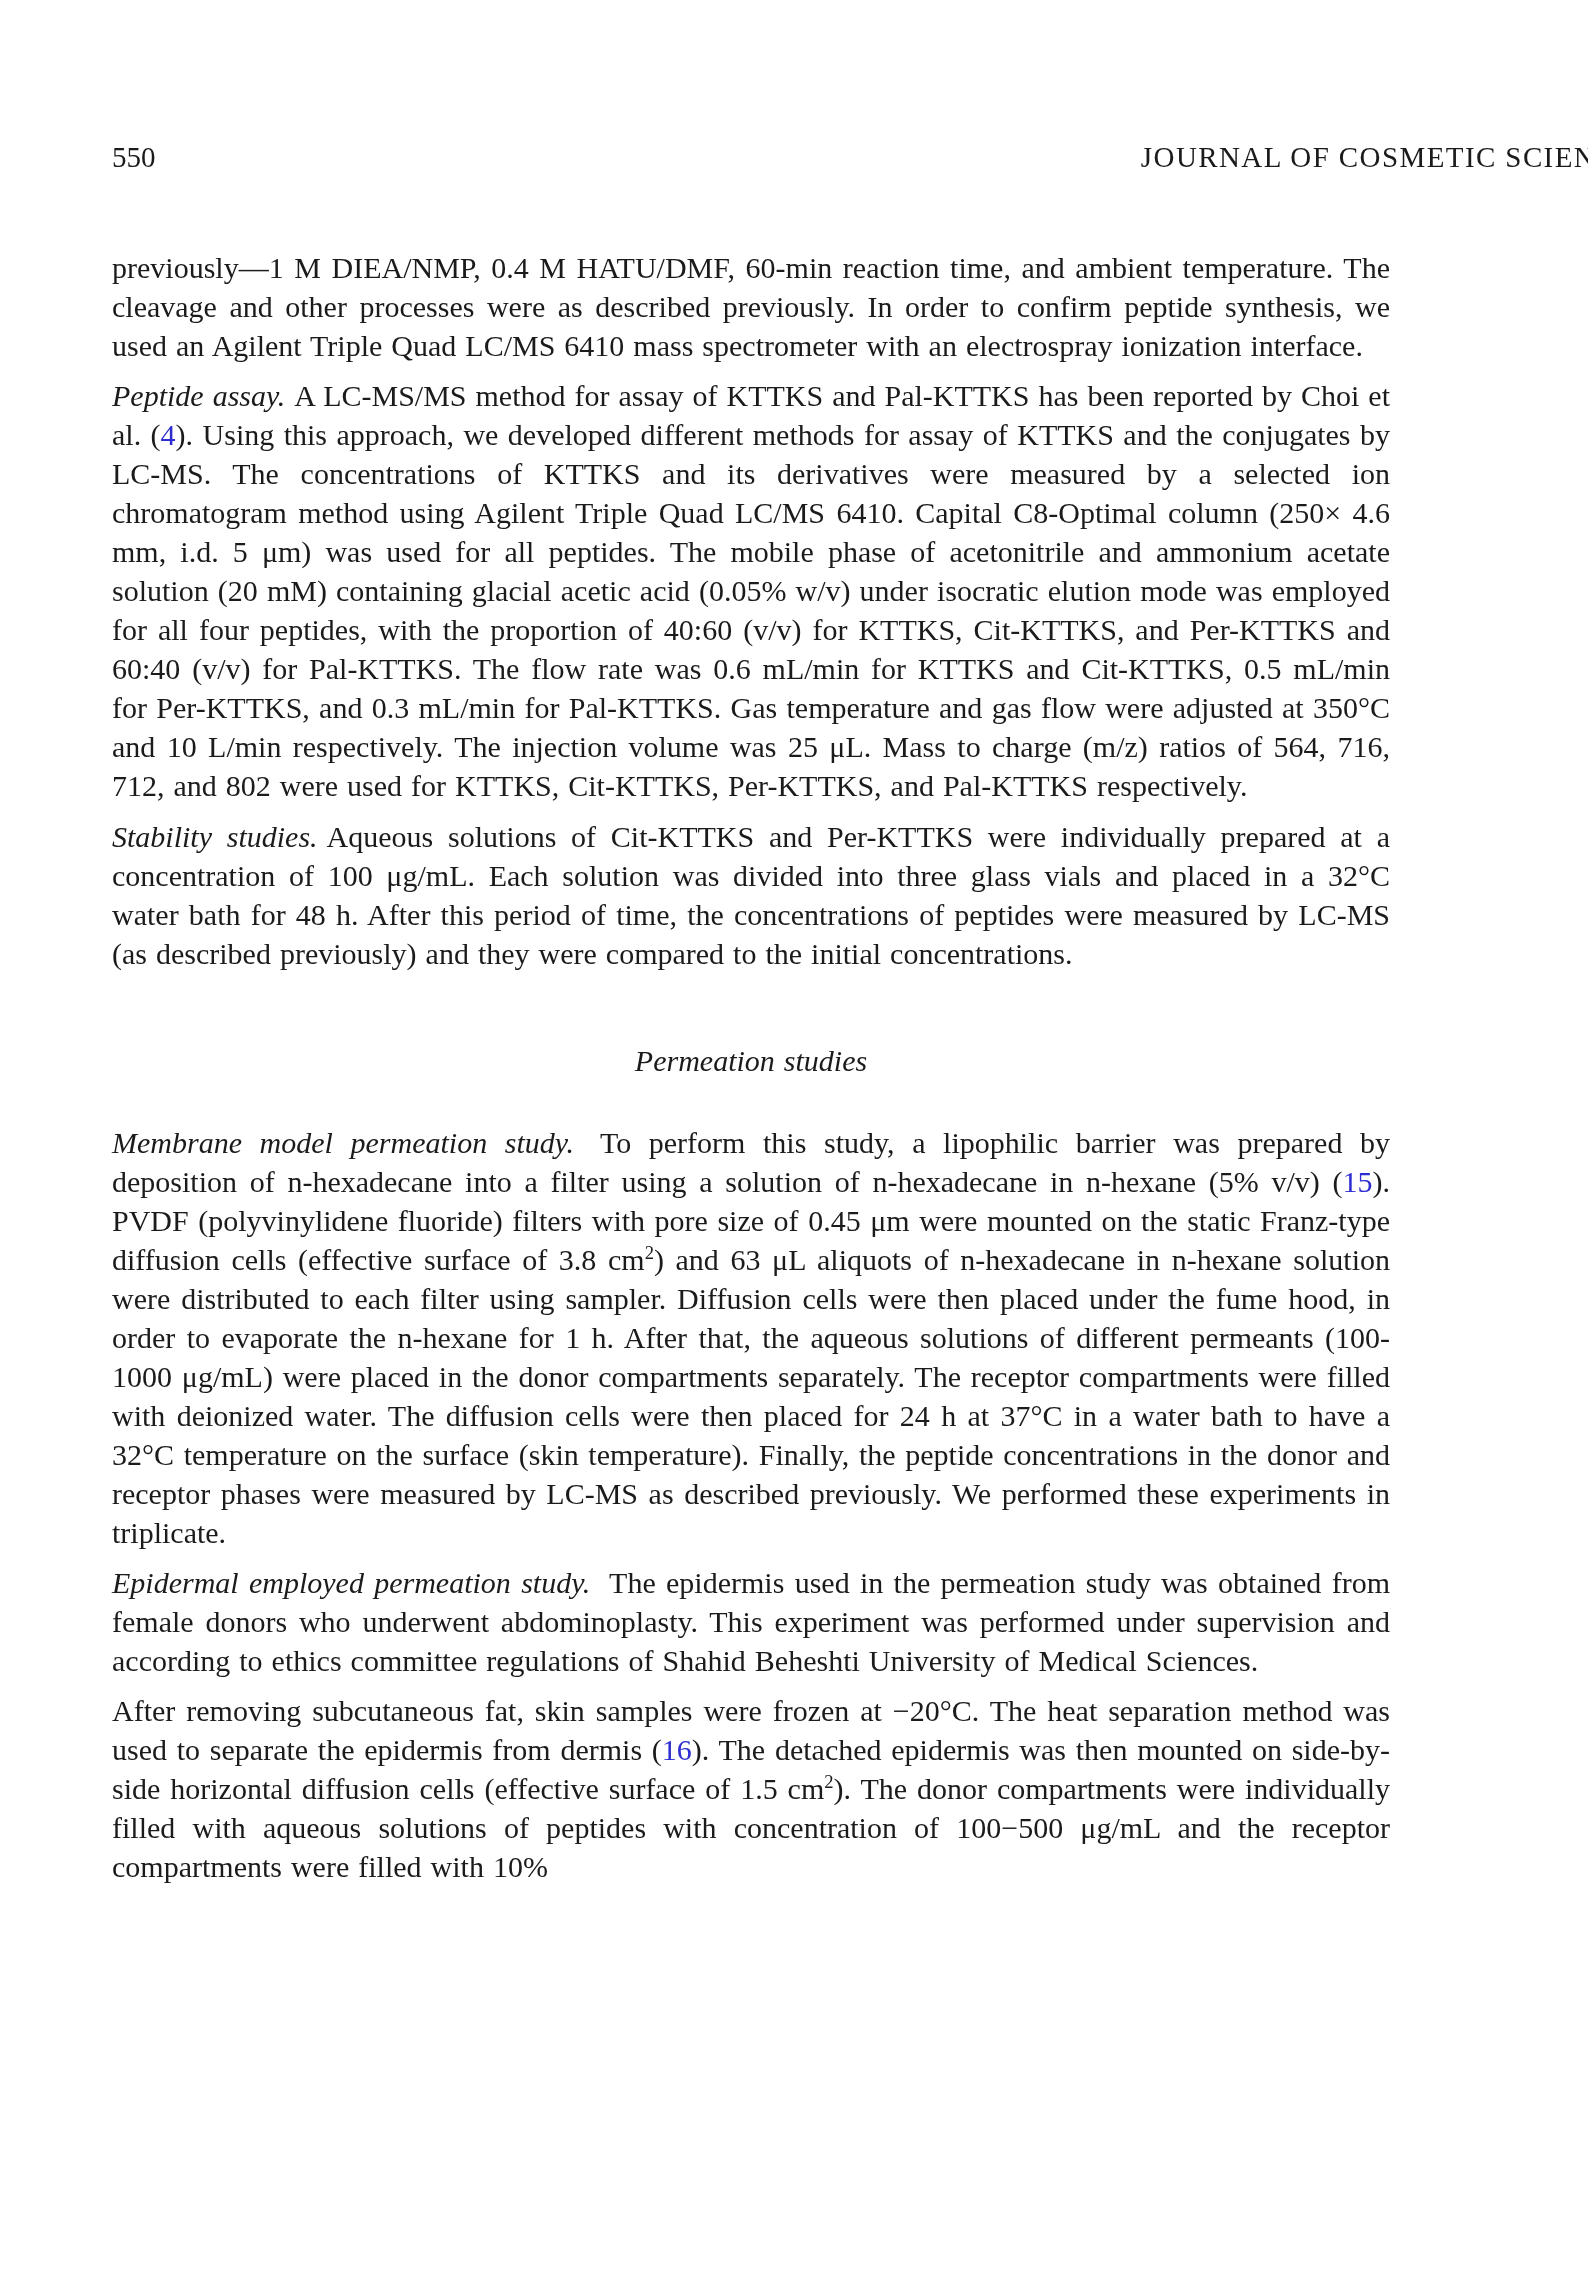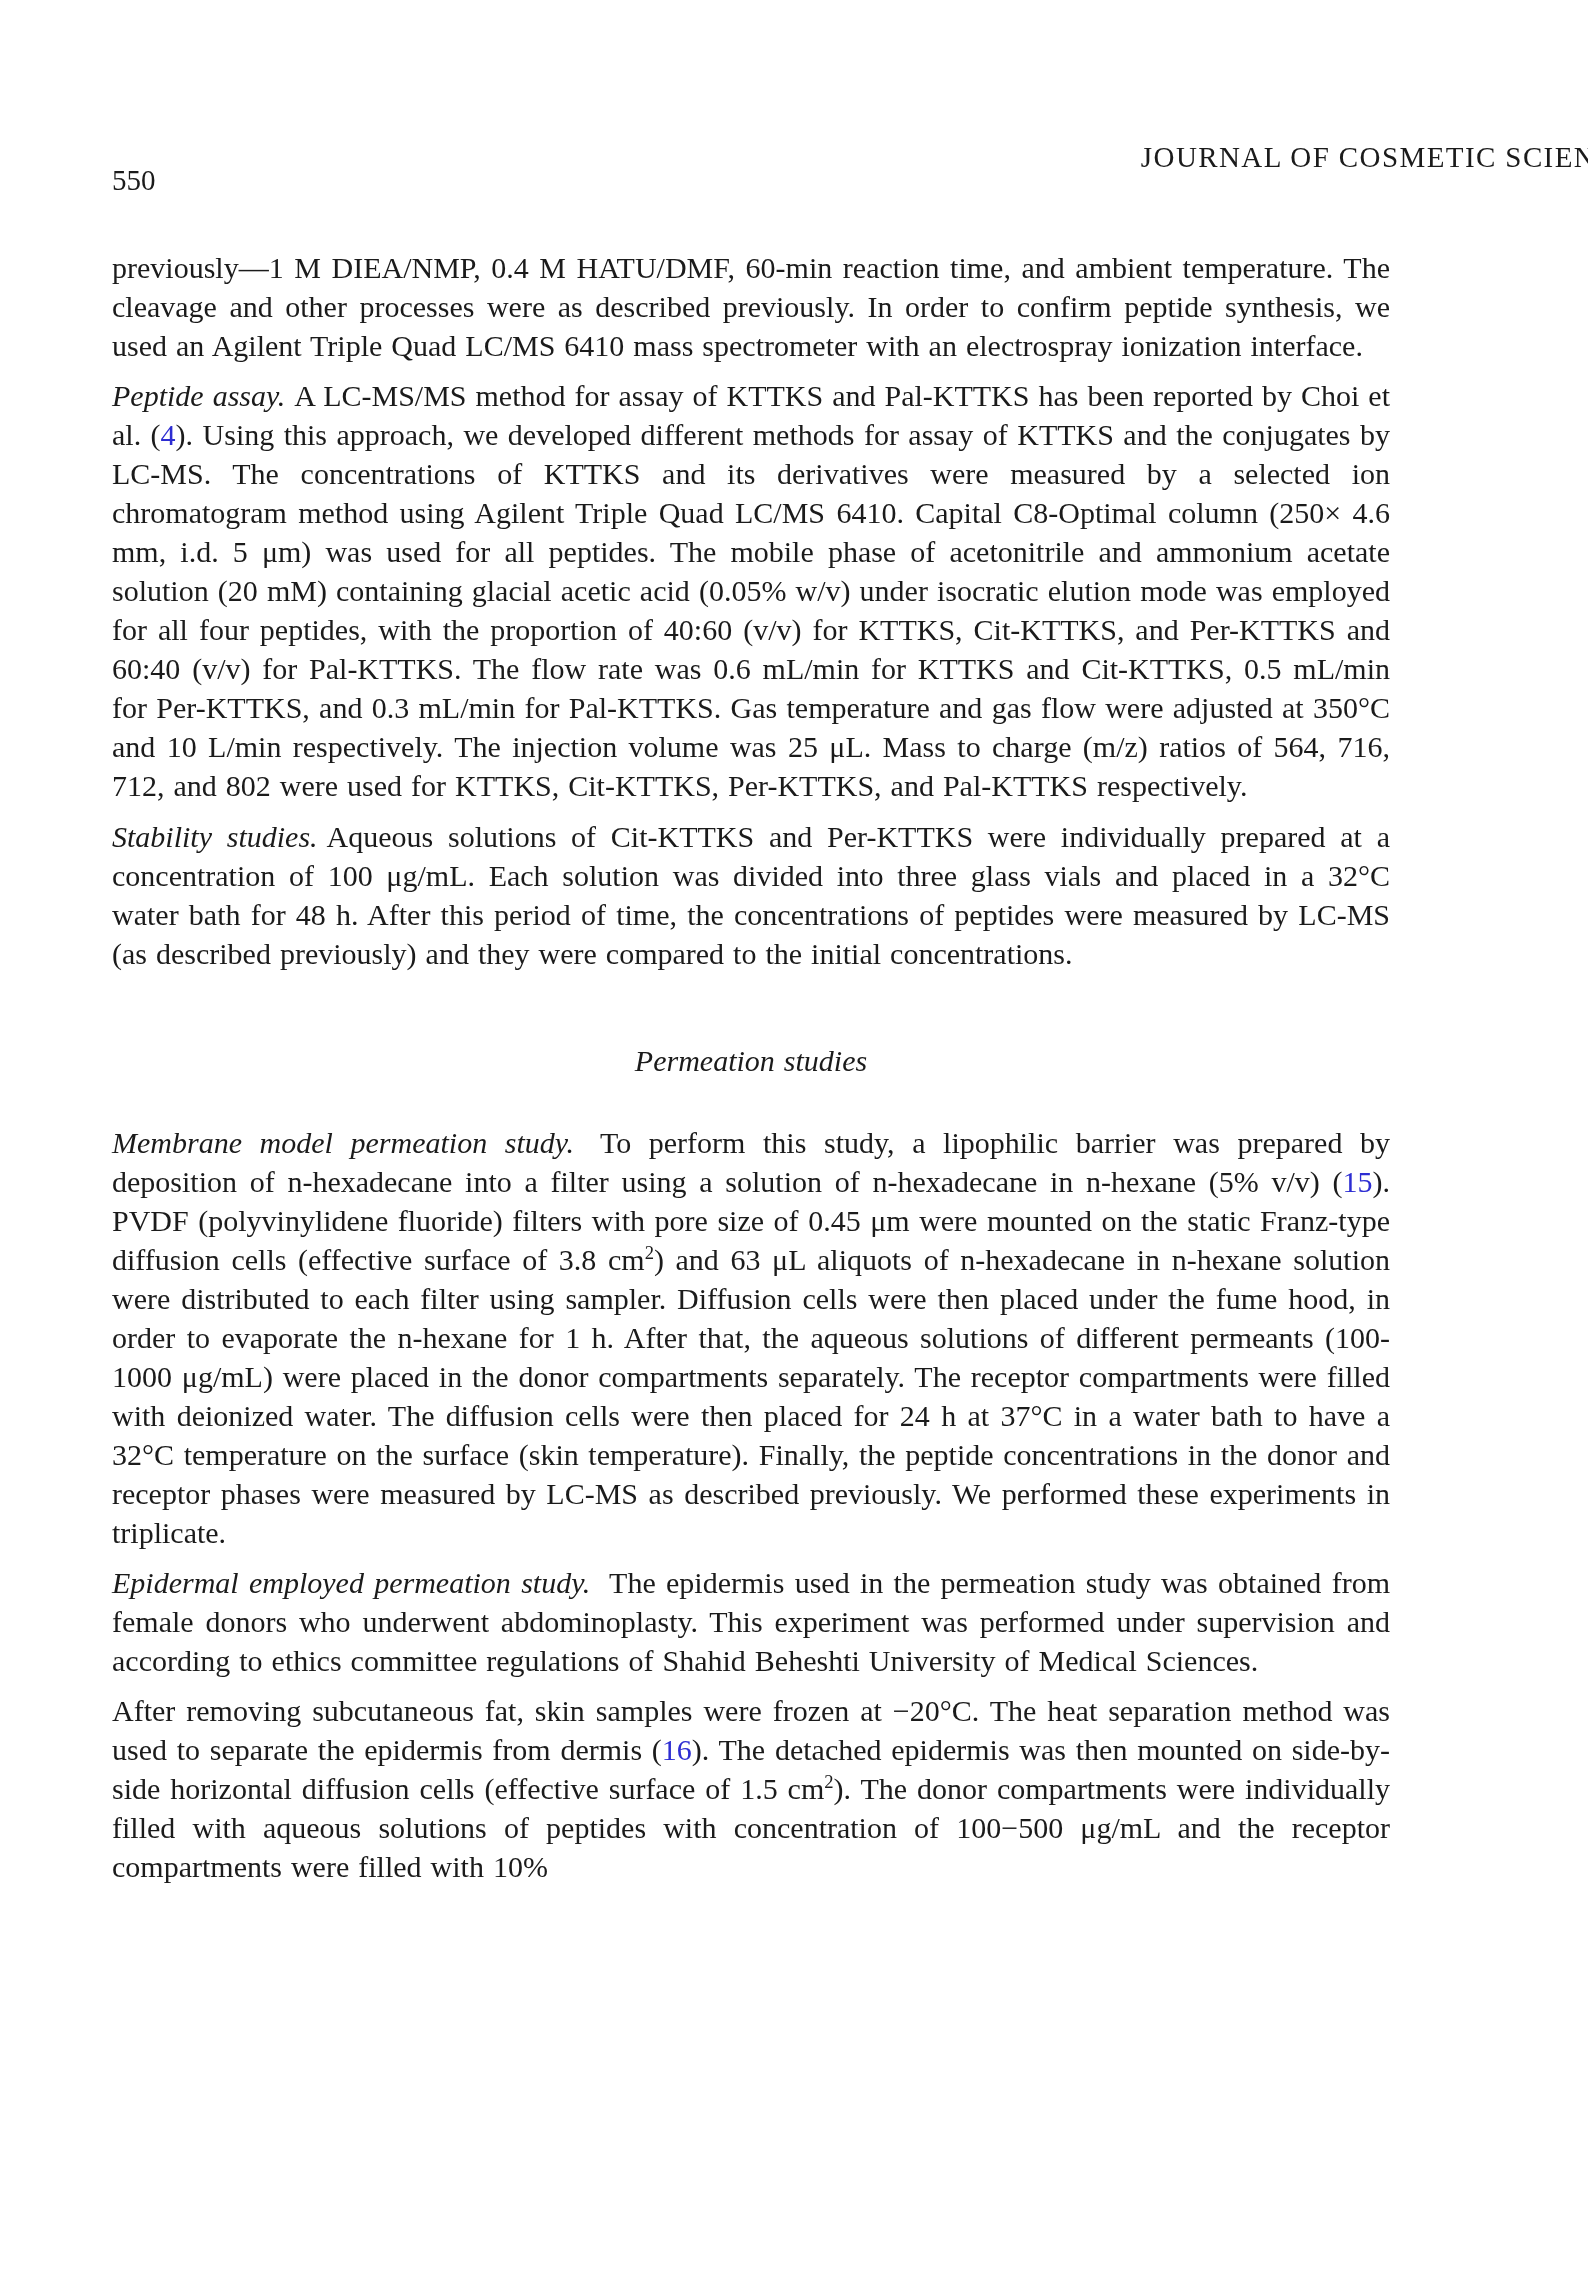--- a/index.html
+++ b/index.html
@@ -23,21 +23,20 @@
     top: 141px;
     left: 0;
     width: 1589px;
     height: 38px;
     font-size: 29px;
   }
   .page-number {
     position: absolute;
     left: 112px;
     top: 0;
-    margin-top: 23px;
   }
   .running-head {
     display: block;
     width: 100%;
     text-align: right;
     letter-spacing: 1.4px;
     padding-left: 47px;
   }
   .text-column {
     position: absolute;

